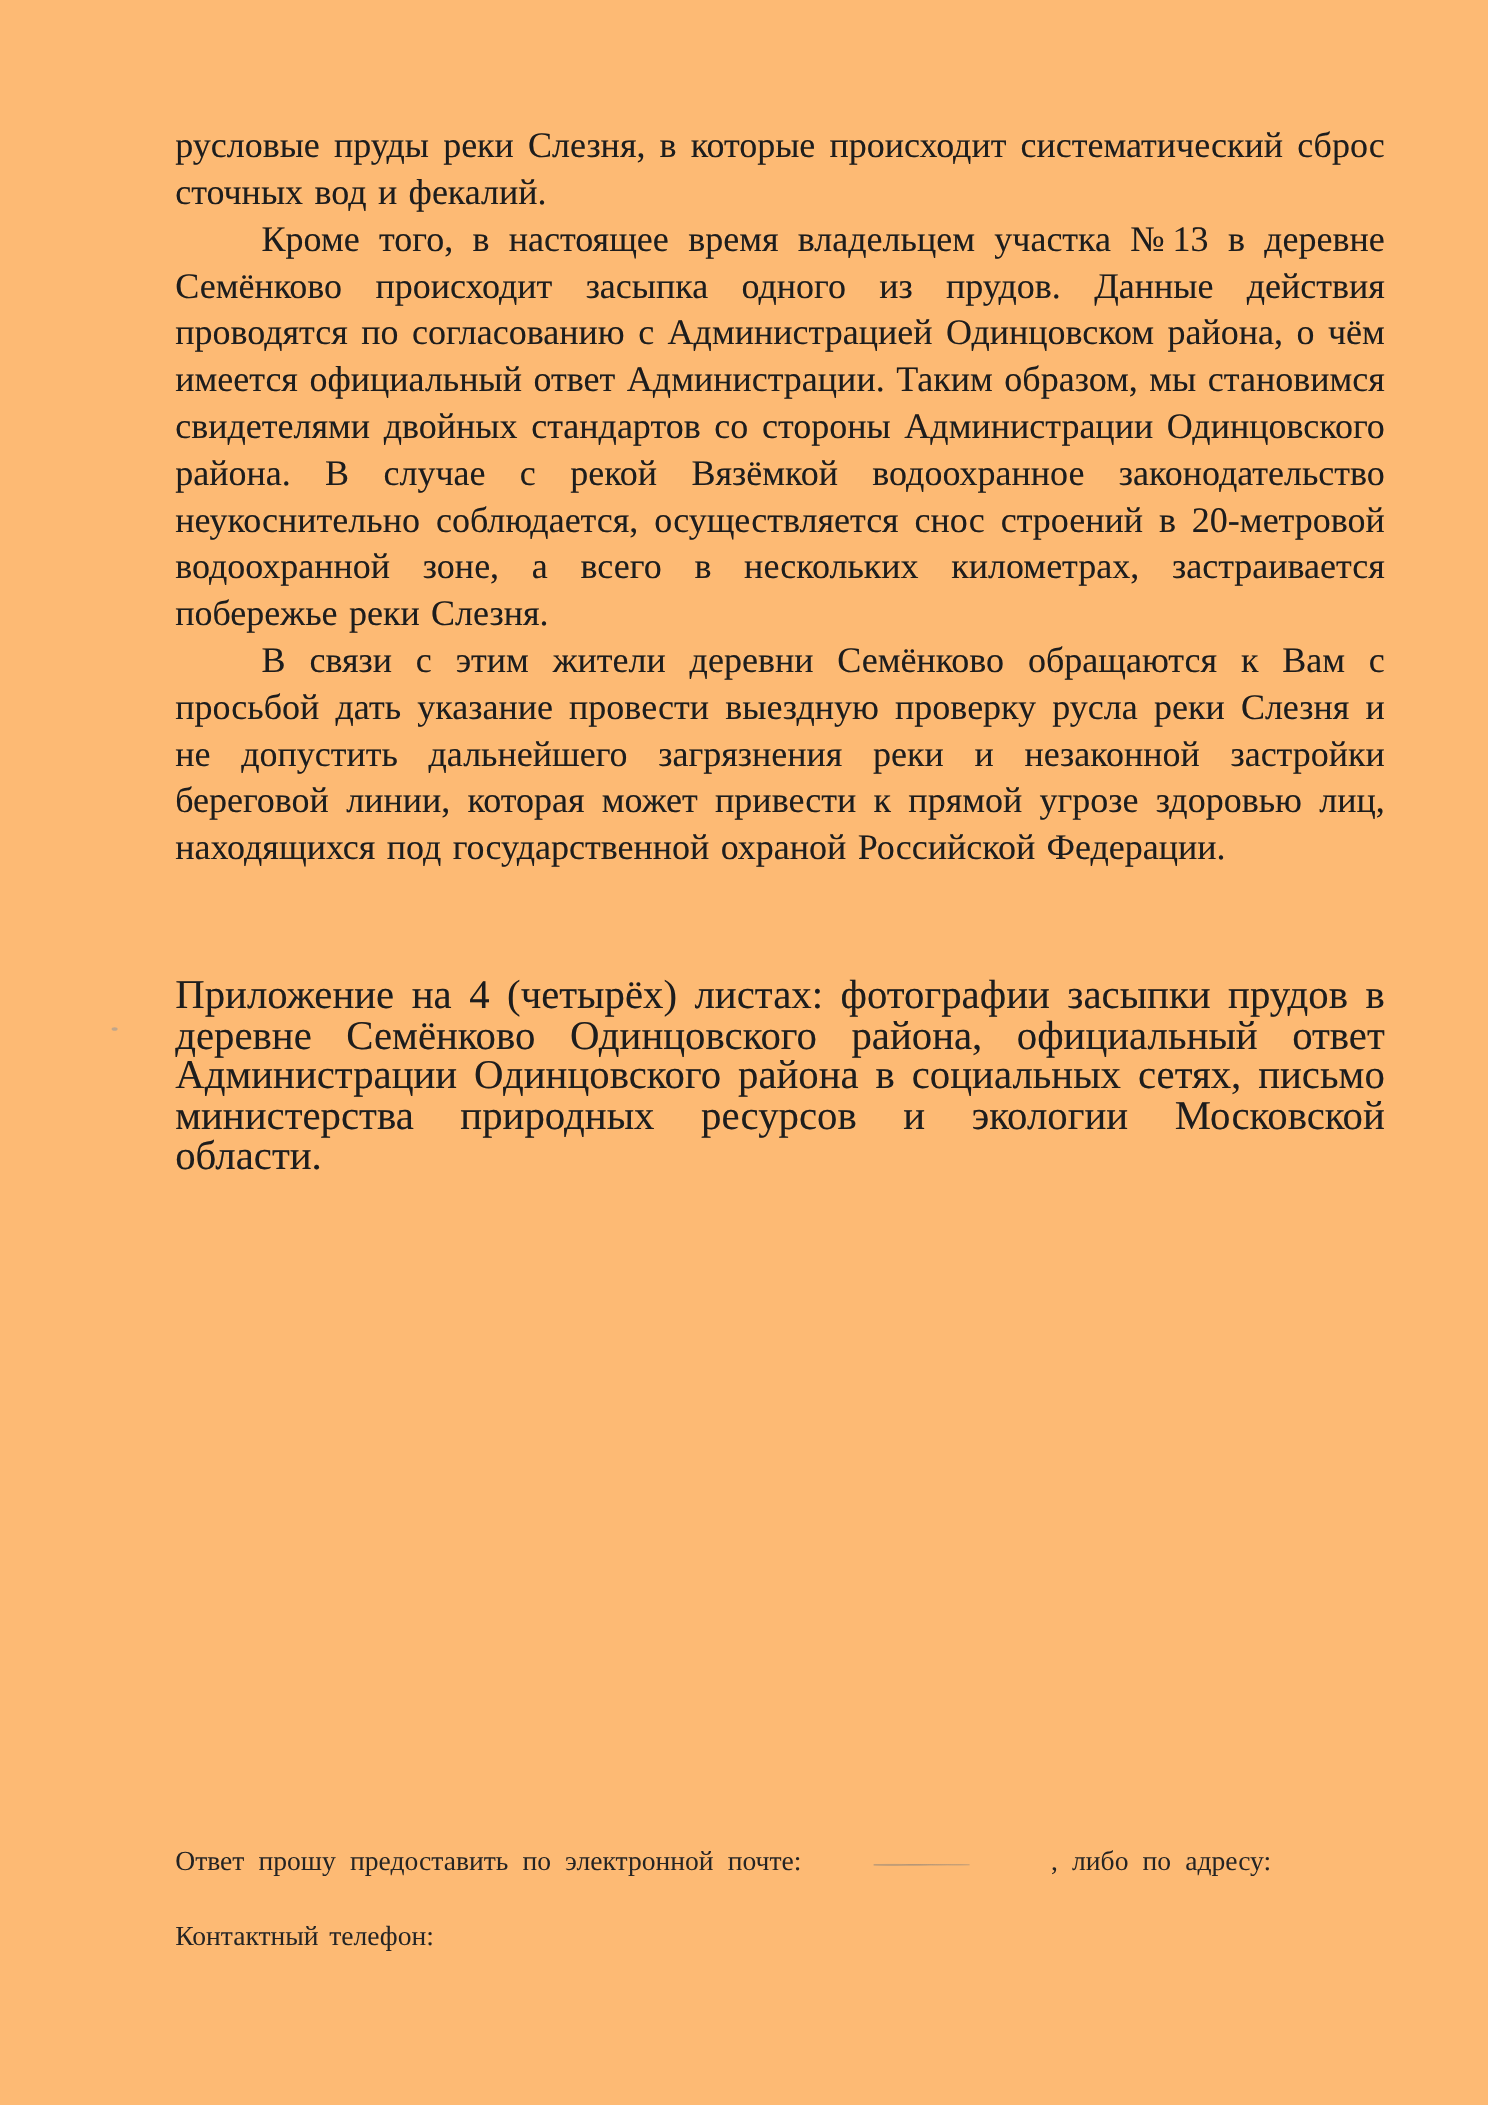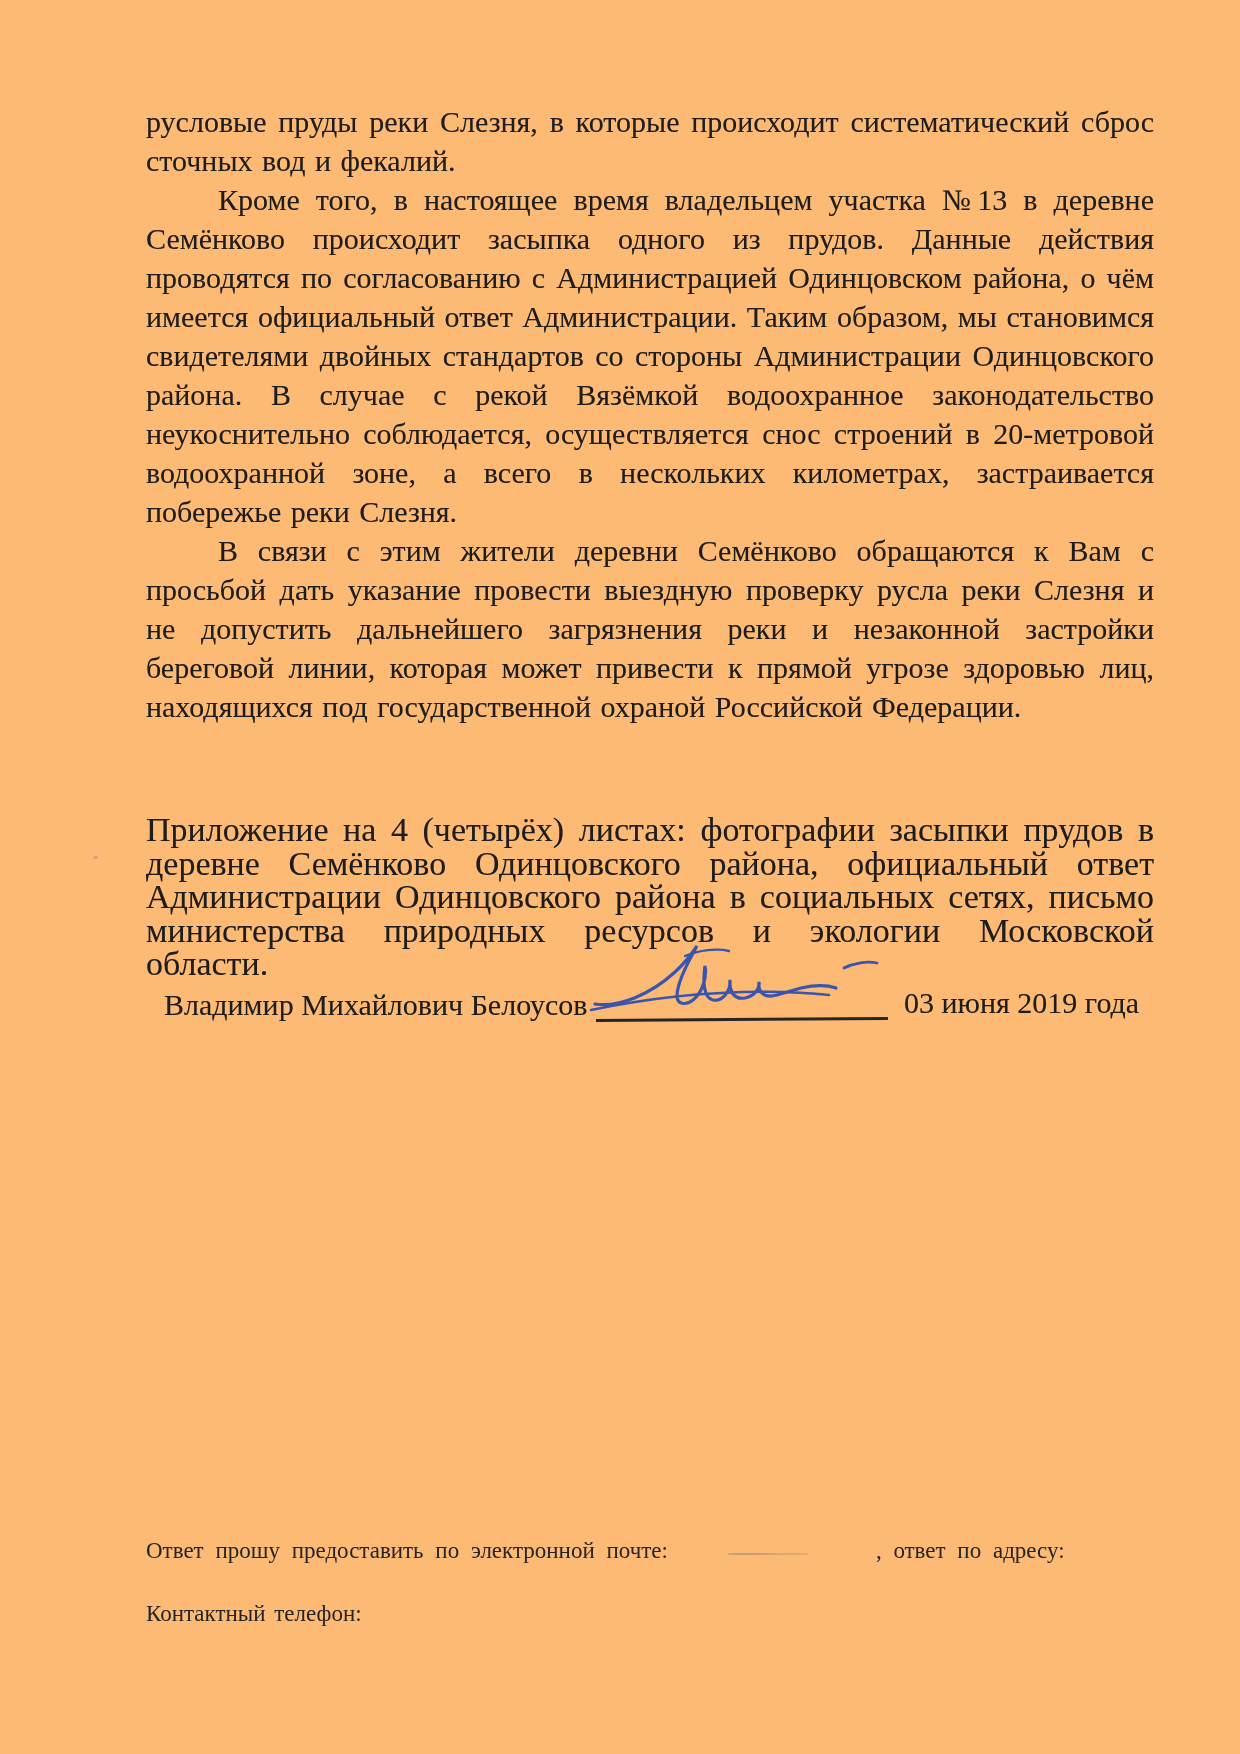--- a/index.html
+++ b/index.html
@@ -83,43 +83,27 @@
 <div class="page">
 
   <div class="body-text">
     <p>русловые пруды реки Слезня, в которые происходит систематический сброс сточных вод и фекалий.</p>
     <p class="indent">Кроме того, в настоящее время владельцем участка №13 в деревне Семёнково происходит засыпка одного из прудов. Данные действия проводятся по согласованию с Администрацией Одинцовском района, о чём имеется официальный ответ Администрации. Таким образом, мы становимся свидетелями двойных стандартов со стороны Администрации Одинцовского района. В случае с рекой Вязёмкой водоохранное законодательство неукоснительно соблюдается, осуществляется снос строений в 20-метровой водоохранной зоне, а всего в нескольких километрах, застраивается побережье реки Слезня.</p>
     <p class="indent">В связи с этим жители деревни Семёнково обращаются к Вам с просьбой дать указание провести выездную проверку русла реки Слезня и не допустить дальнейшего загрязнения реки и незаконной застройки береговой линии, которая может привести к прямой угрозе здоровью лиц, находящихся под государственной охраной Российской Федерации.</p>
   </div>
 
   <p class="attachment">Приложение на 4 (четырёх) листах: фотографии засыпки прудов в деревне Семёнково Одинцовского района, официальный ответ Администрации Одинцовского района в социальных сетях, письмо министерства природных ресурсов и экологии Московской области.</p>
 
-  <div class="sig-row">
-    <span class="sig-name">Владимир Михайлович Белоусов</span>
-
-    <svg class="sig-art" viewBox="0 0 305 80" xmlns="http://www.w3.org/2000/svg">
-      <g fill="none" stroke="#3a55ad" stroke-width="3.2" stroke-linecap="round">
-        <path d="M6 62 C 30 66, 62 52, 86 30 C 96 21, 104 10, 108 4 C 100 18, 88 42, 88 54 C 88 62, 96 64, 104 58 C 114 50, 118 34, 116 24 C 114 38, 114 56, 124 58 C 134 60, 142 48, 141 38 C 140 48, 144 58, 156 56 C 166 54, 171 46, 170 40 C 169 49, 174 57, 188 53 L 212 46 C 226 43, 238 43, 247 46"></path>
-        <path d="M2 68 C 50 58, 120 48, 196 50 C 216 51, 232 52, 240 53" stroke-width="2.6"></path>
-        <path d="M255 26 C 265 21, 278 19, 288 21" stroke-width="2.8"></path>
-        <path d="M96 14 C 110 8, 128 6, 140 9" stroke-width="2.4"></path>
-      </g>
-    </svg>
-
-    <div class="sig-underline"></div>
-
-    <span class="sig-date">03 июня 2019 года</span>
-  </div>
 
   <div class="footer">
     <div class="footer-line1">
       <span class="footer-prefix">Ответ прошу предоставить по электронной почте:</span>
       <span class="redacted-gap">
           <span class="smudge"></span>
         </span>
-      <span class="footer-suffix">, ответ по адресу:</span>
+      <span class="footer-suffix">, либо по адресу:</span>
     </div>
     <div class="footer-line2">Контактный телефон:</div>
   </div>
 
   <div class="speck"></div>
 
 </div>
 
 </body></html>

